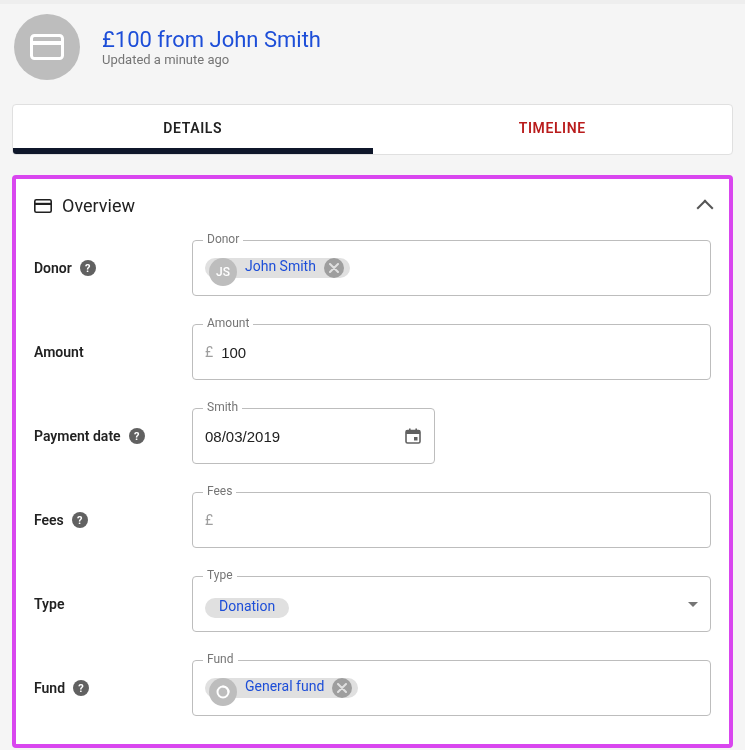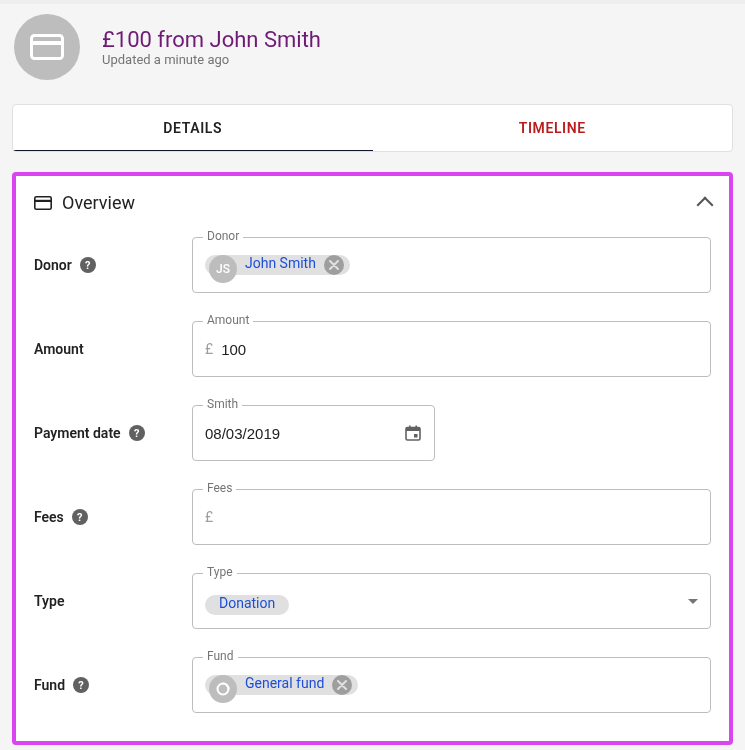--- a/index.html
+++ b/index.html
@@ -17,36 +17,36 @@
     display: flex;
     align-items: center;
     padding: 10px 14px 24px 14px;
     gap: 22px;
   }
   .header-avatar {
     width: 66px; height: 66px; border-radius: 50%;
     background: #bdbdbd; display: flex; align-items: center; justify-content: center;
     flex-shrink: 0;
   }
-  .header-title { font-size: 22px; font-weight: 400; color: #701a75; }
+  .header-title { font-size: 22px; font-weight: 400; color: #1d4ed8; }
   .header-sub { font-size: 13px; color: #757575; margin-top: 0; }
 
   .tabs {
     margin: 0 12px;
     border: 1px solid #e0e0e0; border-radius: 4px;
     background: #fff; display: flex; overflow: hidden;
   }
   .tab {
     flex: 1; text-align: center; padding: 15px 0;
     font-size: 14px; font-weight: 600; letter-spacing: 0.6px;
     color: #b91c1c; cursor: pointer; text-transform: uppercase;
   }
   .tab.active {
     color: #212121;
-    border-bottom: 1px solid #0f172a;
+    border-bottom: 6px solid #0f172a;
     padding-bottom: 12px;
   }
 
   .card {
     margin: 20px 12px 0 12px;
     border: 4px solid #d946ef; border-radius: 4px; background: #fff;
     padding: 6px 0 14px 0;
   }
   .card-header {
     display: flex; align-items: center; padding: 10px 18px 10px 18px;

